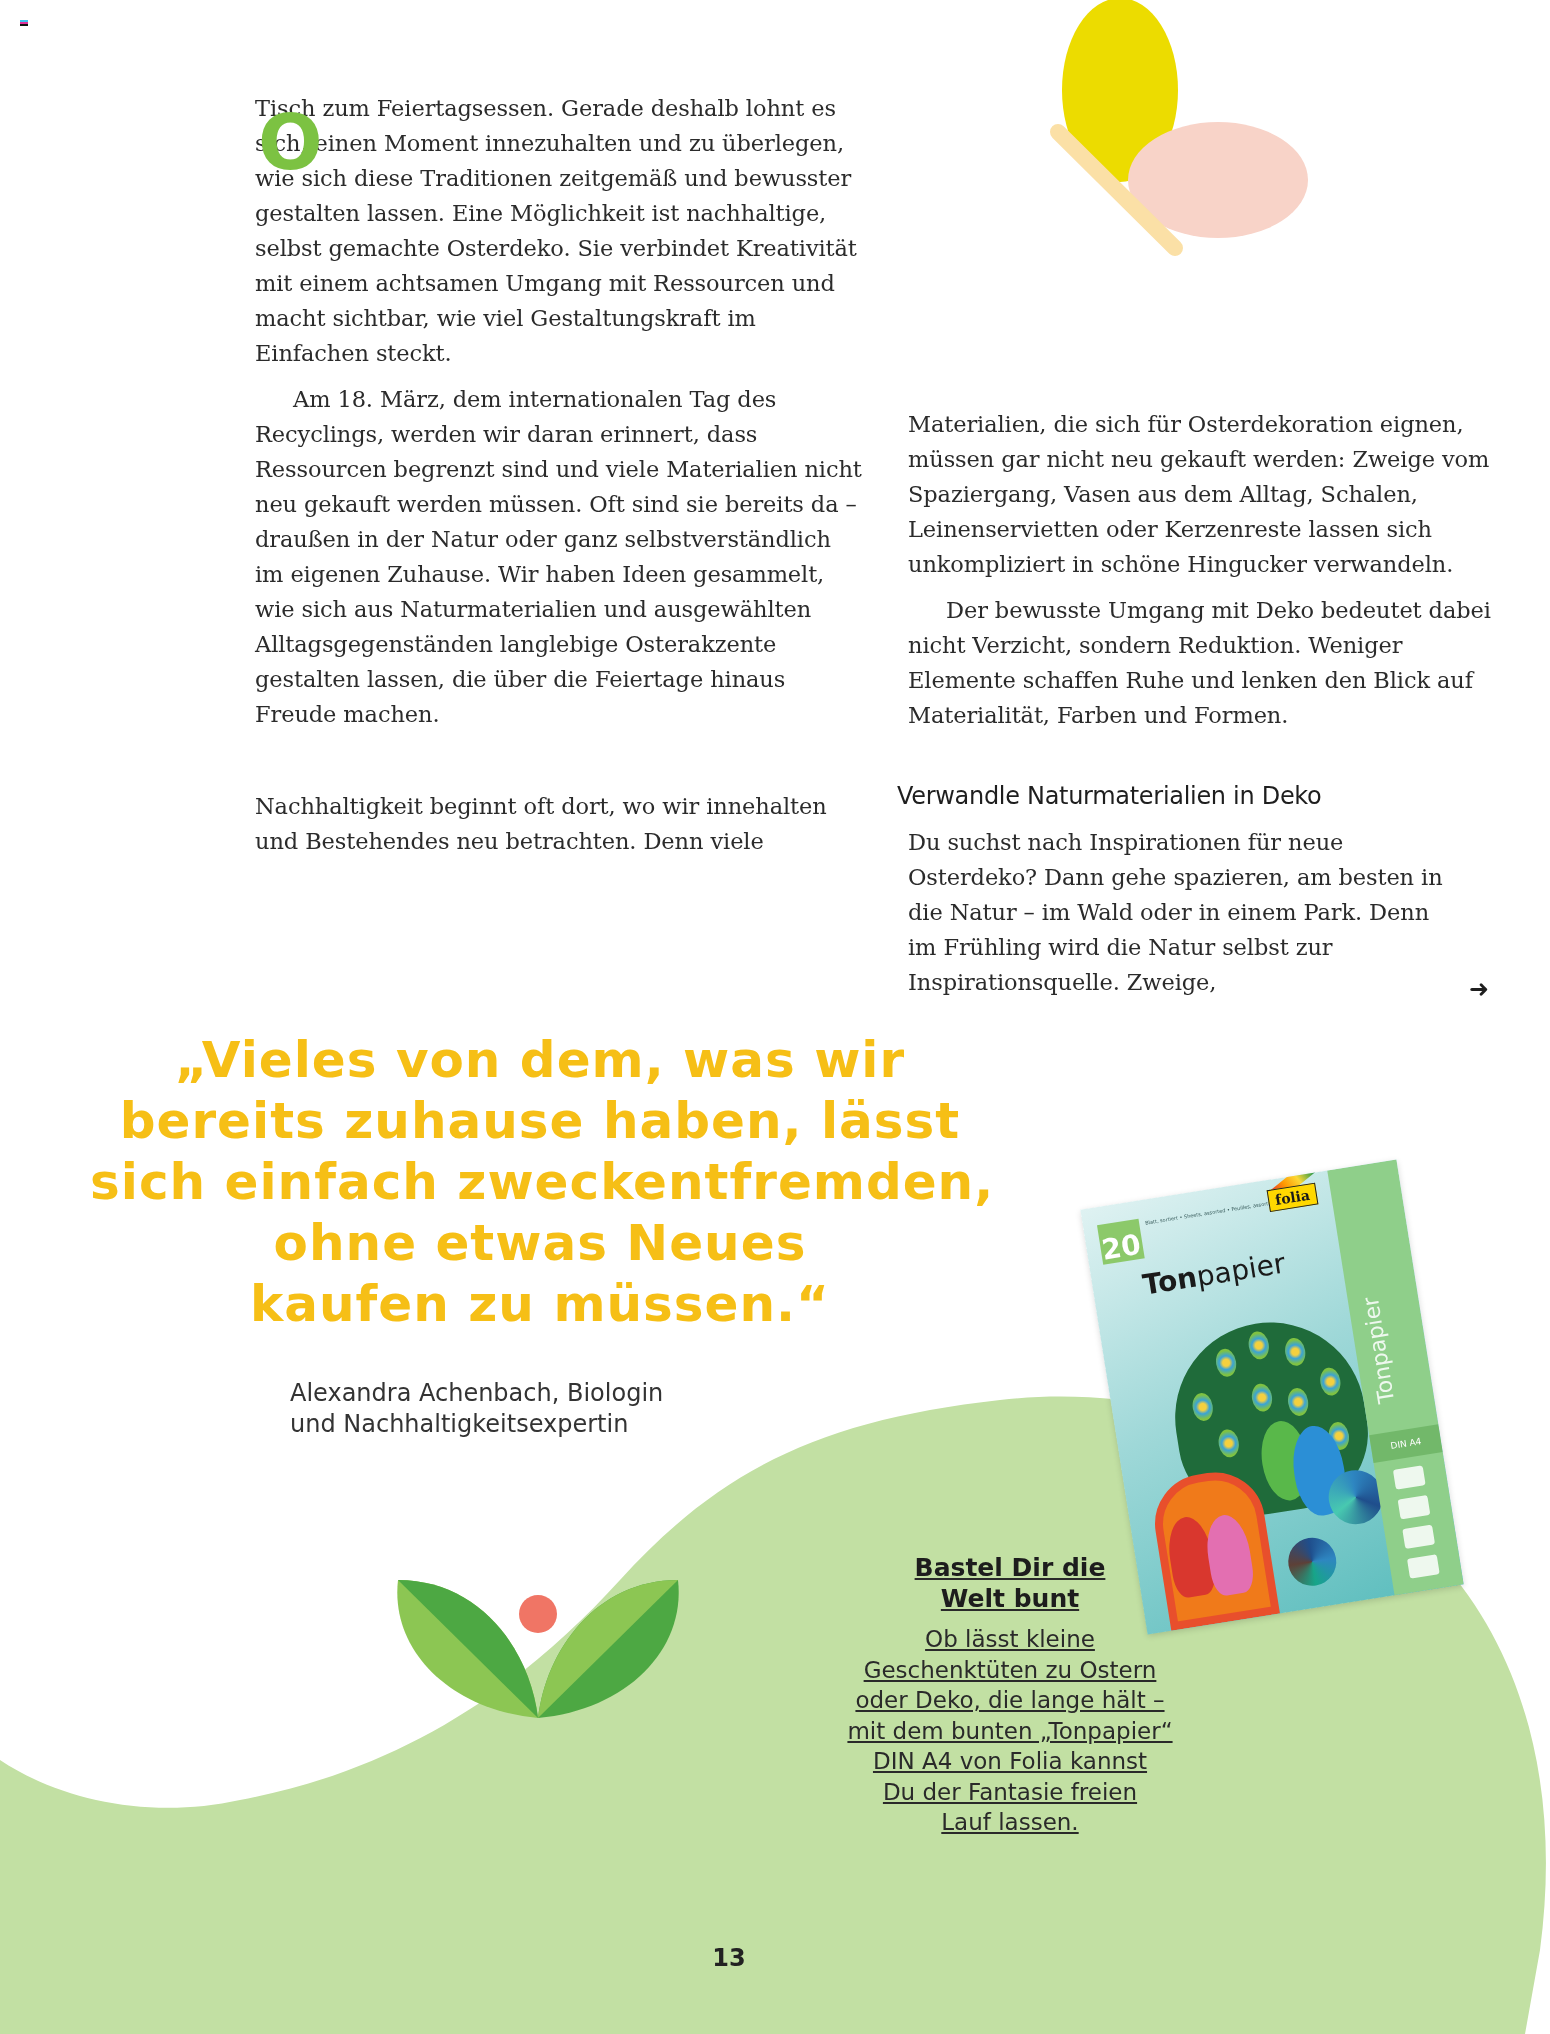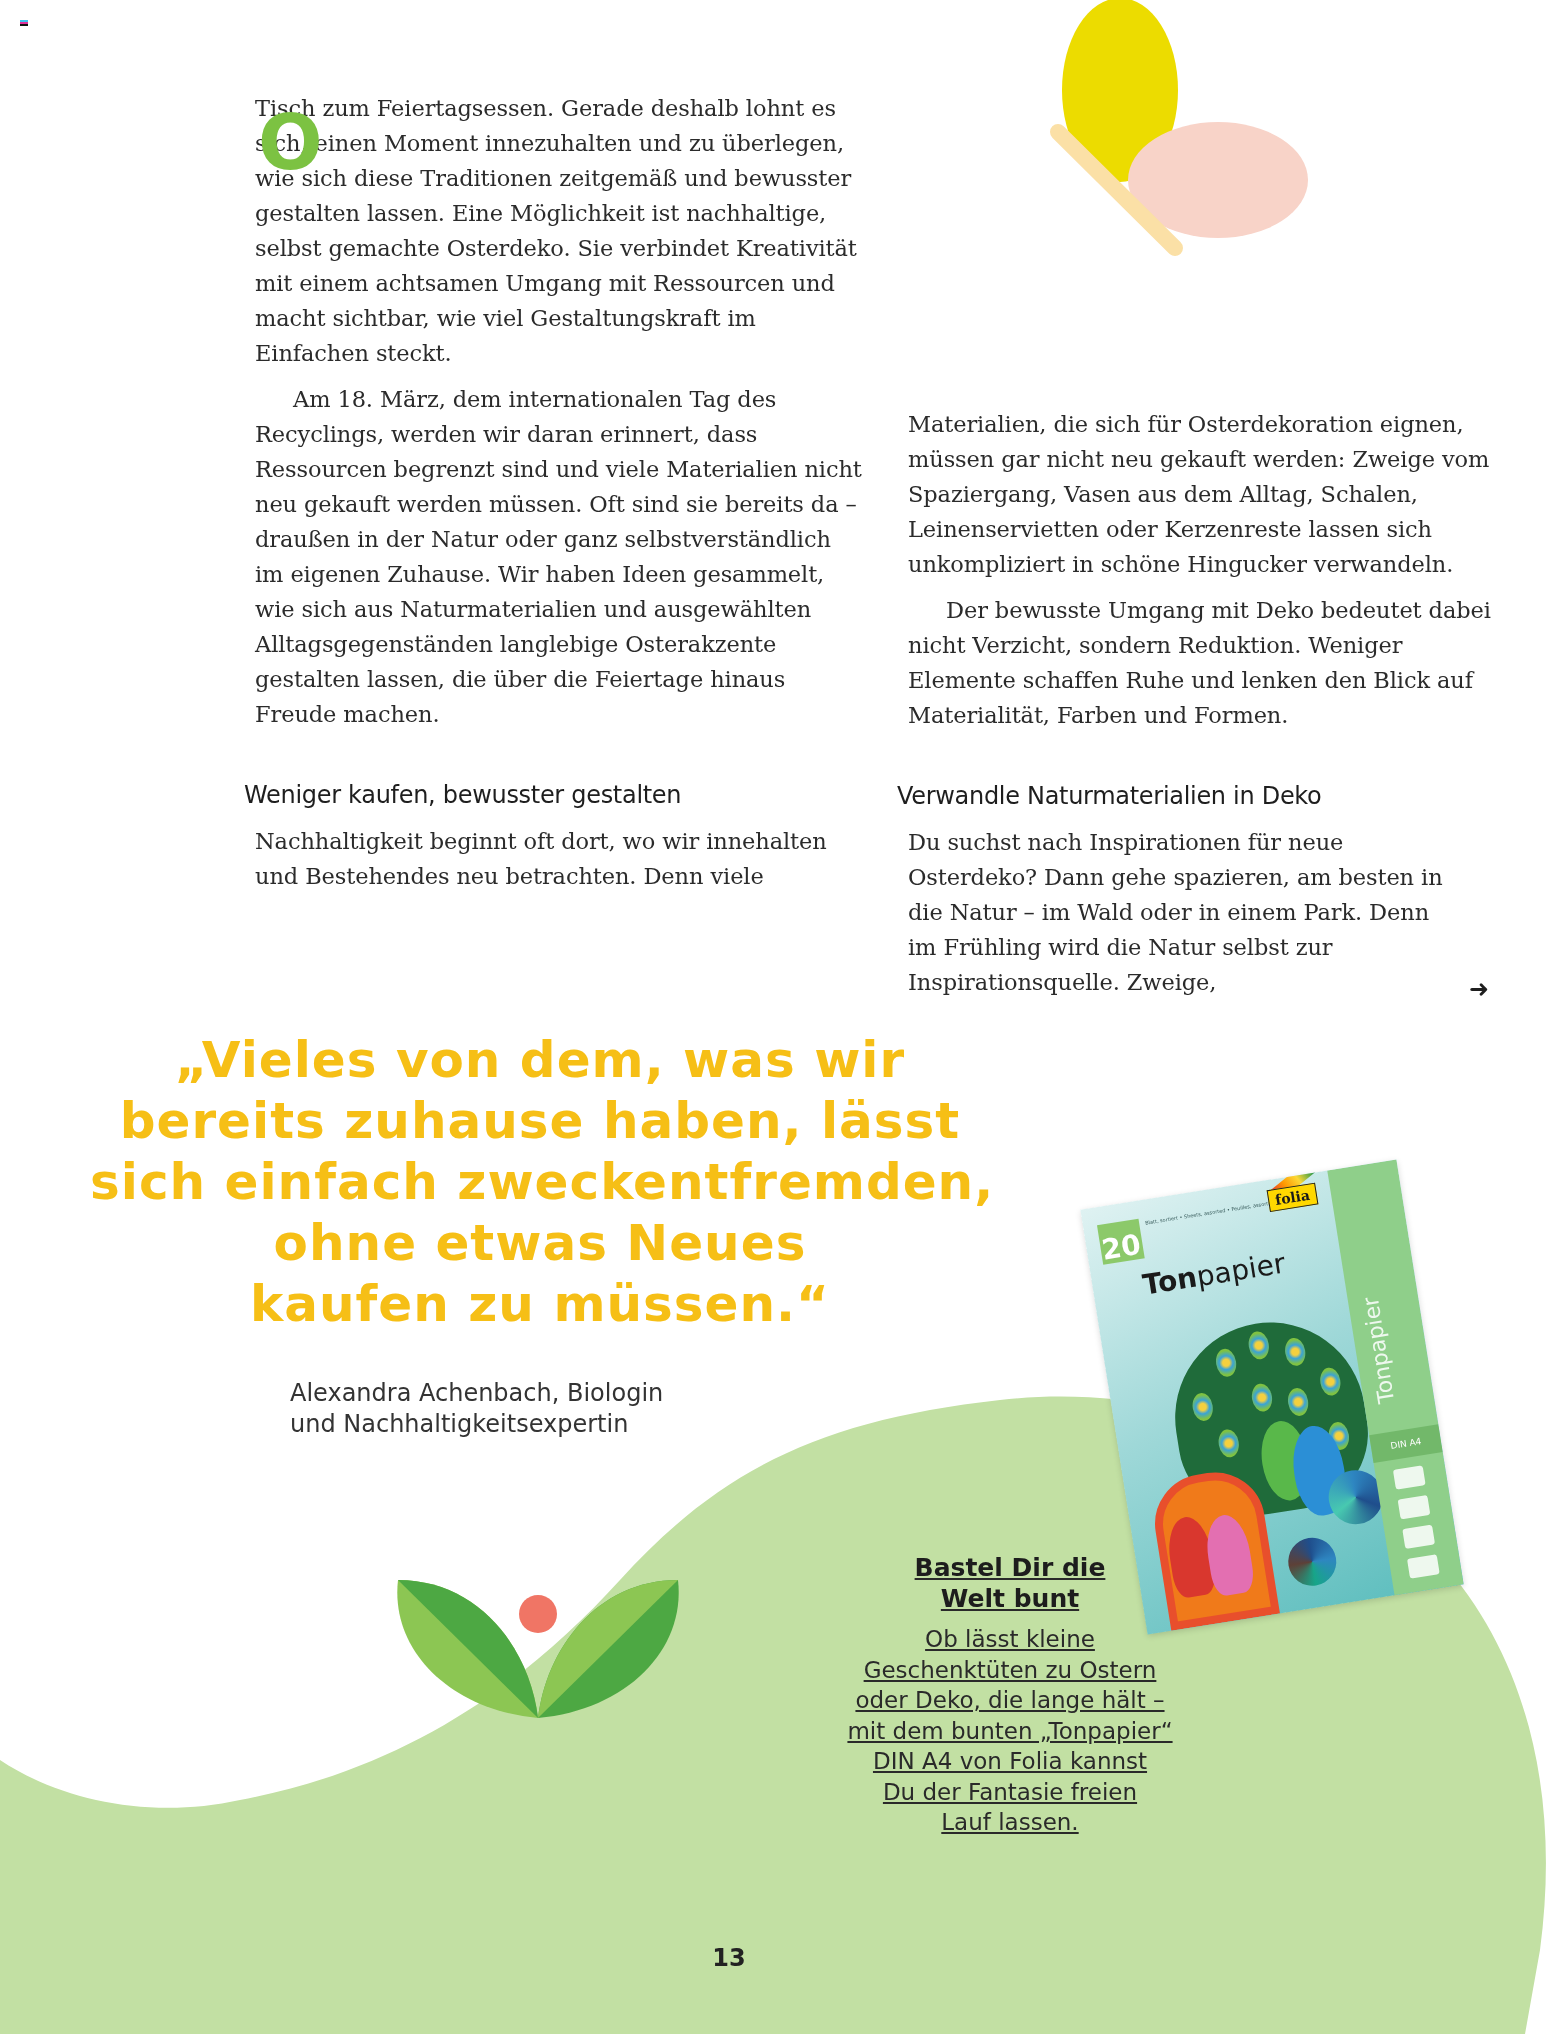--- a/index.html
+++ b/index.html
@@ -83,21 +83,20 @@
   <line x1="38" y1="132" x2="155" y2="248" stroke="#fbe0a6" stroke-width="16" stroke-linecap="round"></line>
 </svg>
 
 <div class="col col-left">
   <div class="dropcap-wrap">
     <span class="dropcap">O</span>
     <p class="para">Tisch zum Feiertagsessen. Gerade deshalb lohnt es sich, einen Moment innezuhalten und zu überlegen, wie sich diese Traditionen zeitgemäß und bewusster gestalten lassen. Eine Möglichkeit ist nachhaltige, selbst gemachte Osterdeko. Sie verbindet Kreativität mit einem achtsamen Umgang mit Ressourcen und macht sichtbar, wie viel Gestaltungskraft im Einfachen steckt.</p>
   </div>
   <p class="para indent">Am 18. März, dem internationalen Tag des Recyclings, werden wir daran erinnert, dass Ressourcen begrenzt sind und viele Materialien nicht neu gekauft werden müssen. Oft sind sie bereits da – draußen in der Natur oder ganz selbstverständlich im eigenen Zuhause. Wir haben Ideen gesammelt, wie sich aus Naturmaterialien und ausgewählten Alltagsgegenständen langlebige Osterakzente gestalten lassen, die über die Feiertage hinaus Freude machen.</p>
   <div class="gap"></div>
-  <h2 class="subhead">Weniger kaufen, bewusster gestalten</h2>
   <p class="para">Nachhaltigkeit beginnt oft dort, wo wir innehalten und Bestehendes neu betrachten. Denn viele</p>
 </div>
 
 <div class="col col-right">
   <p class="para">Materialien, die sich für Osterdekoration eignen, müssen gar nicht neu gekauft werden: Zweige vom Spaziergang, Vasen aus dem Alltag, Schalen, Leinenservietten oder Kerzenreste lassen sich unkompliziert in schöne Hingucker verwandeln.</p>
   <p class="para indent">Der bewusste Umgang mit Deko bedeutet dabei nicht Verzicht, sondern Reduktion. Weniger Elemente schaffen Ruhe und lenken den Blick auf Materialität, Farben und Formen.</p>
   <div class="gap"></div>
   <h2 class="subhead">Verwandle Naturmaterialien in Deko</h2>
   <p class="para" style="padding-right:70px">Du suchst nach Inspirationen für neue Osterdeko? Dann gehe spazieren, am besten in die Natur – im Wald oder in einem Park. Denn im Frühling wird die Natur selbst zur Inspirationsquelle. Zweige,</p>
   <span class="next-arrow">➜</span>

